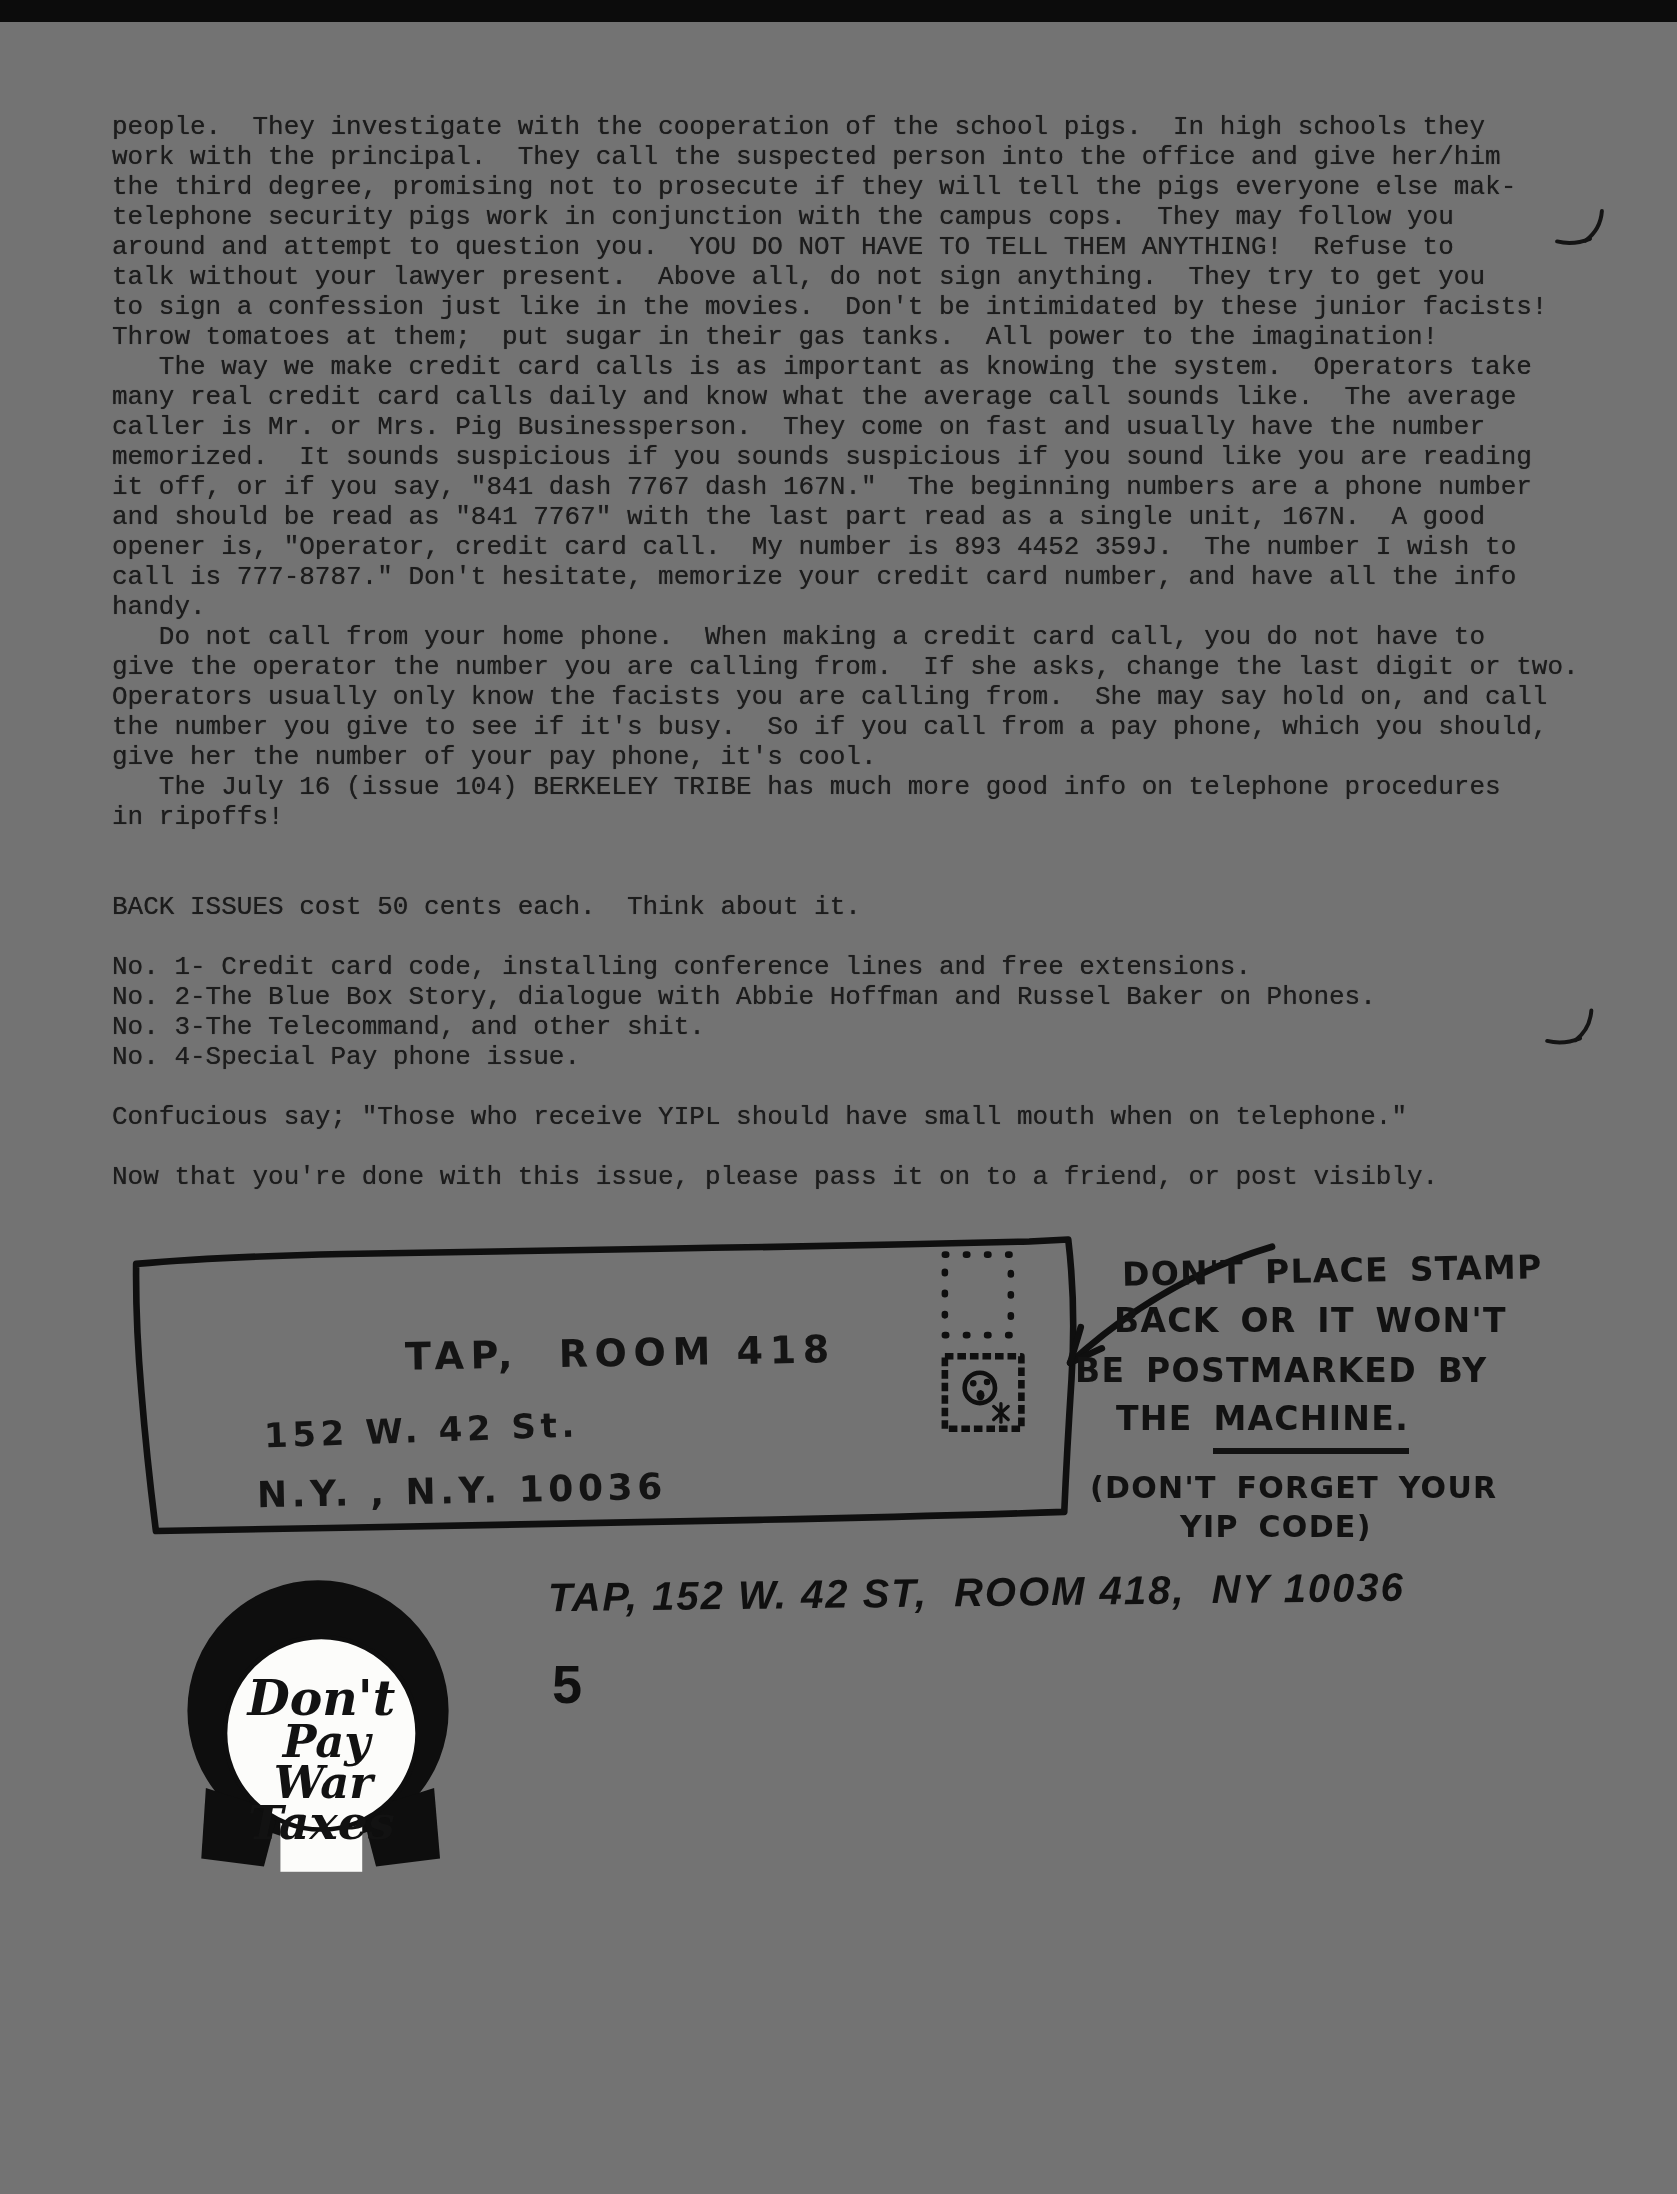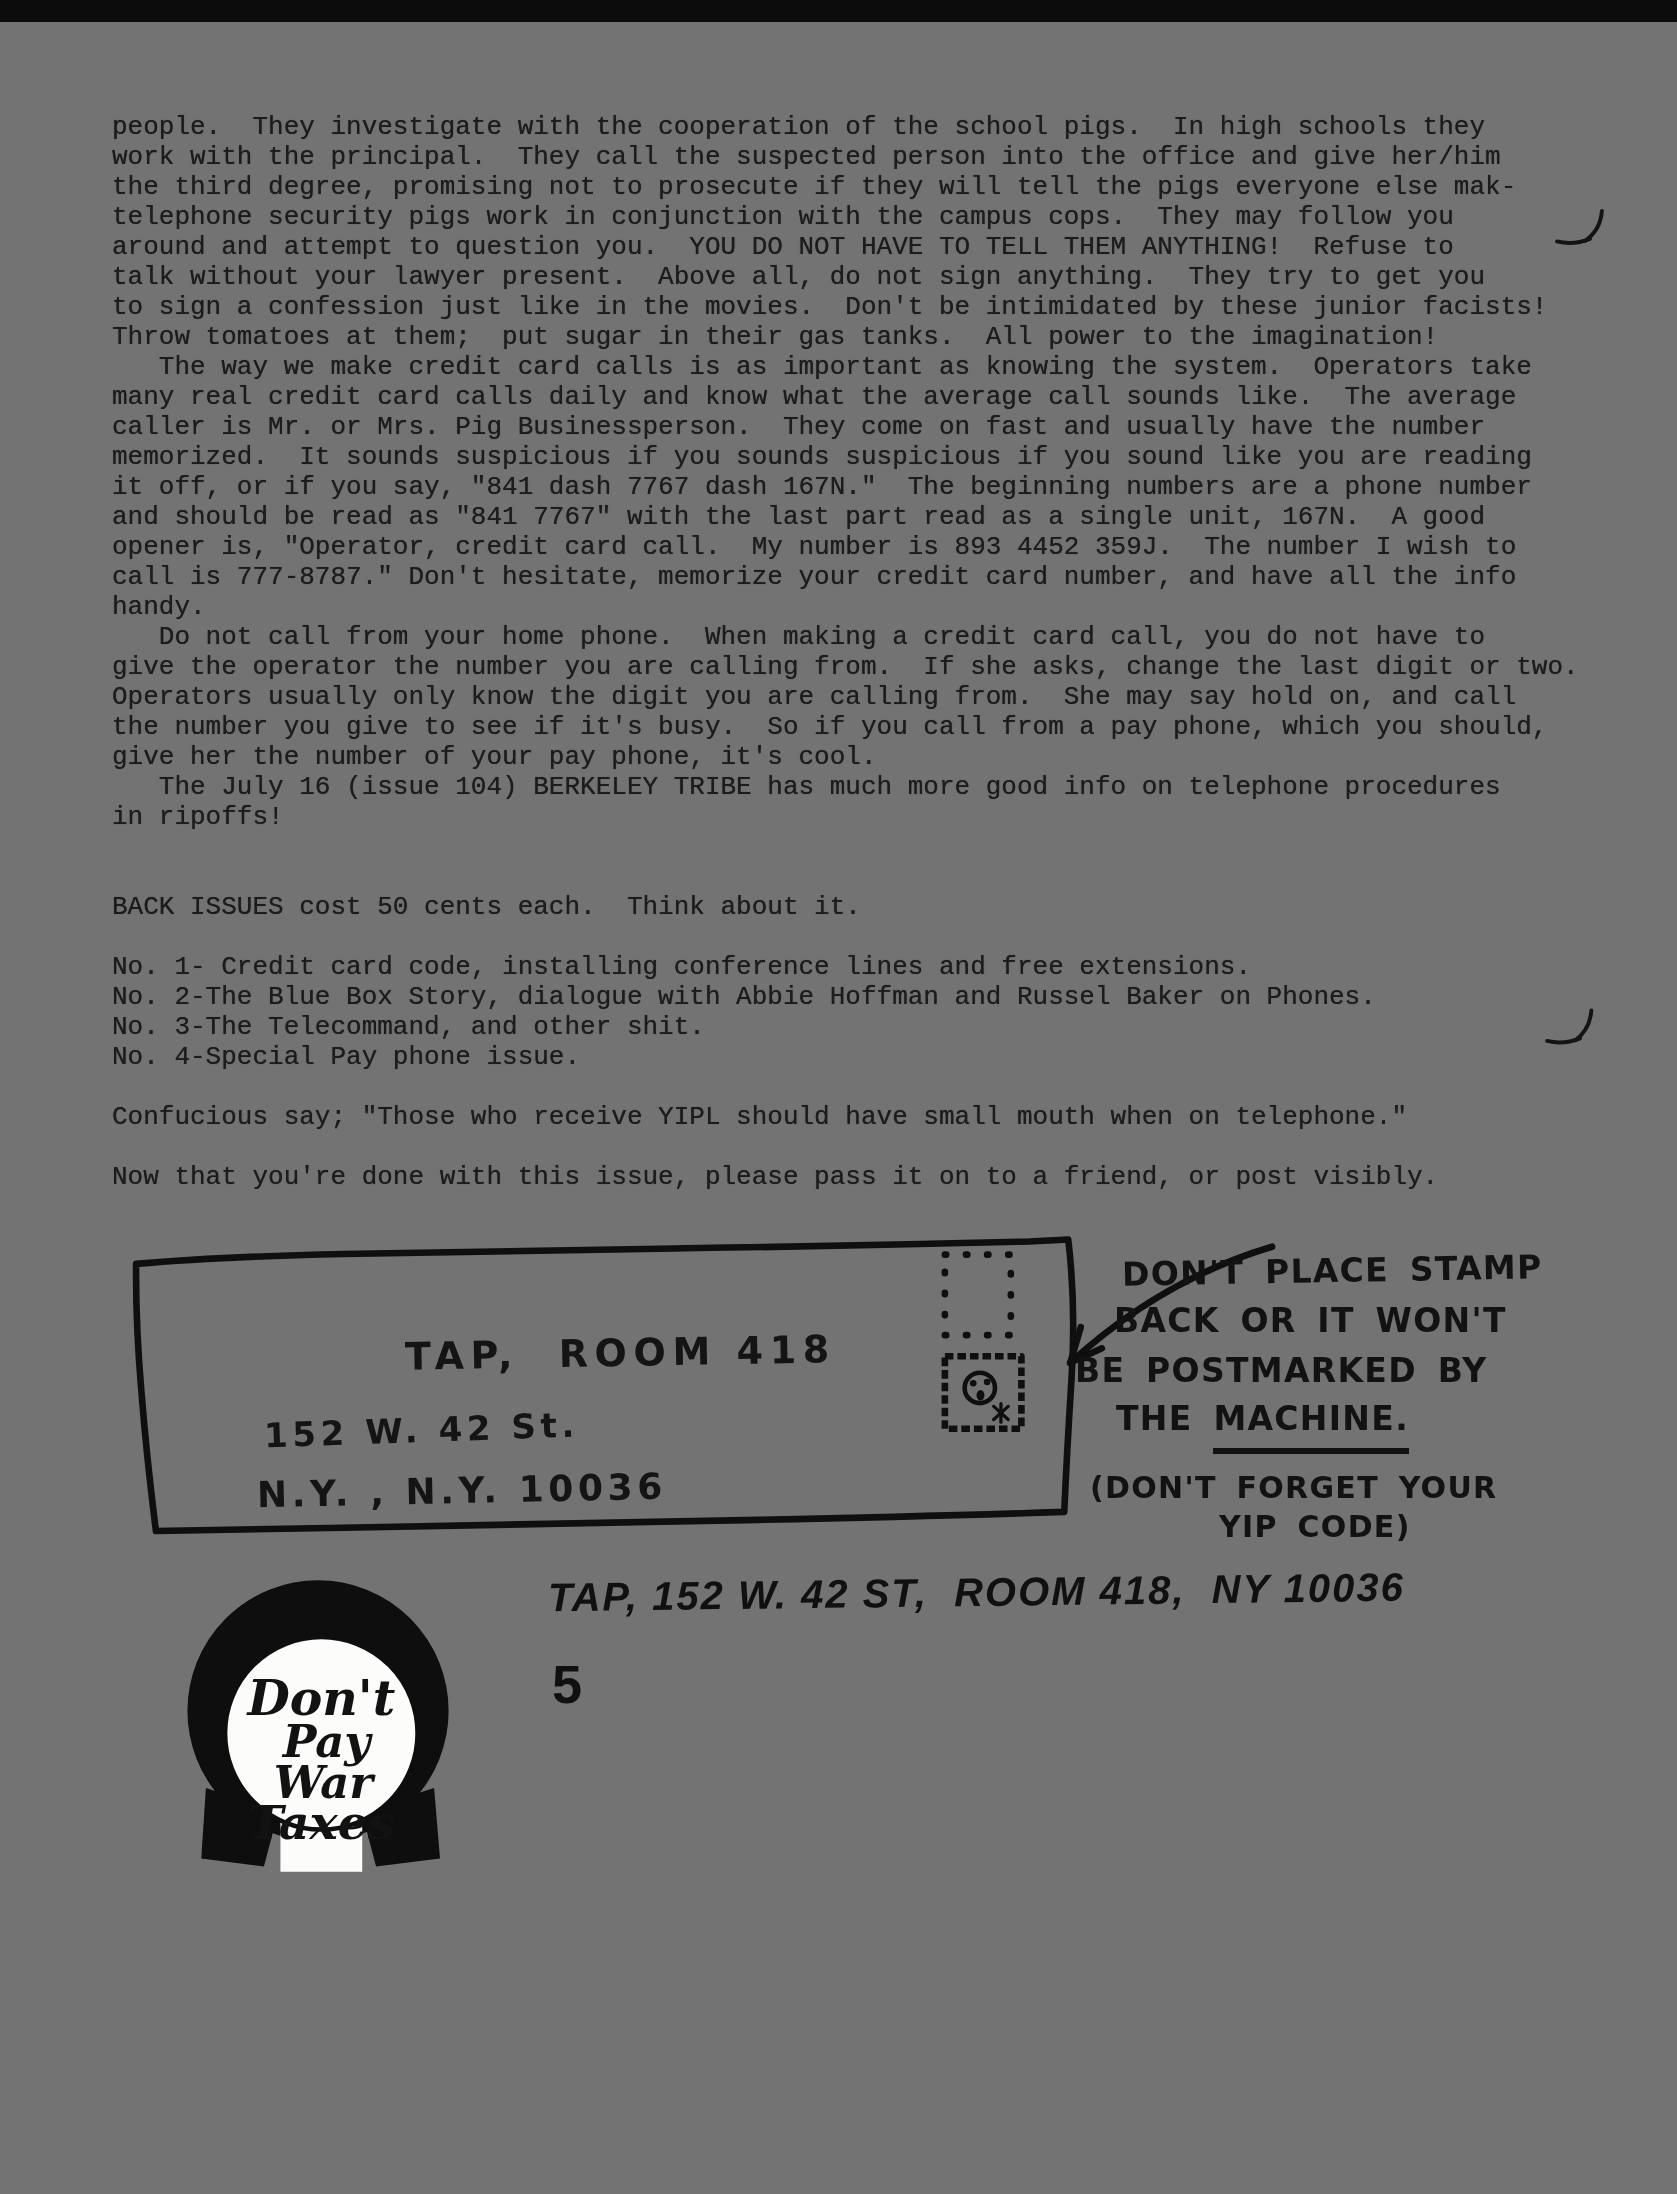--- a/index.html
+++ b/index.html
@@ -45,21 +45,21 @@
     position:absolute;
     font-family:"DejaVu Sans",sans-serif;font-weight:700;color:#121212;
     font-size:33px;letter-spacing:1.3px;word-spacing:8px;white-space:pre;
   }
   #hw1{left:1122px;top:1251px;transform:rotate(-1deg);}
   #hw2{left:1114px;top:1301px;}
   #hw3{left:1075px;top:1351px;}
   #hw4{left:1116px;top:1399px;}
   #hw4 .uline{border-bottom:6px solid #121212;padding-bottom:10px;}
   #hw5{left:1090px;top:1459px;font-size:30px;margin-top:11px;}
-  #hw6{left:1180px;top:1509px;font-size:30px;margin-left:39px;}
+  #hw6{left:1180px;top:1509px;font-size:30px;}
   
   #address-banner{
     position:absolute;left:548px;top:1570px;
     font-family:"Liberation Sans",sans-serif;font-weight:700;font-style:italic;
     font-size:40px;letter-spacing:2px;color:#101010;white-space:pre;
     transform:rotate(-0.7deg);
   }
   
   #page-number{
     position:absolute;left:552px;top:1653px;
@@ -93,21 +93,21 @@
       <div class="tl">many real credit card calls daily and know what the average call sounds like.  The average</div>
       <div class="tl">caller is Mr. or Mrs. Pig Businessperson.  They come on fast and usually have the number</div>
       <div class="tl">memorized.  It sounds suspicious if you sounds suspicious if you sound like you are reading</div>
       <div class="tl">it off, or if you say, "841 dash 7767 dash 167N."  The beginning numbers are a phone number</div>
       <div class="tl">and should be read as "841 7767" with the last part read as a single unit, 167N.  A good</div>
       <div class="tl">opener is, "Operator, credit card call.  My number is 893 4452 359J.  The number I wish to</div>
       <div class="tl">call is 777-8787." Don't hesitate, memorize your credit card number, and have all the info</div>
       <div class="tl">handy.</div>
       <div class="tl">   Do not call from your home phone.  When making a credit card call, you do not have to</div>
       <div class="tl">give the operator the number you are calling from.  If she asks, change the last digit or two.</div>
-      <div class="tl">Operators usually only know the digit you are calling from.  She may say hold on, and call</div>
+      <div class="tl">Operators usually only know the facists you are calling from.  She may say hold on, and call</div>
       <div class="tl">the number you give to see if it's busy.  So if you call from a pay phone, which you should,</div>
       <div class="tl">give her the number of your pay phone, it's cool.</div>
       <div class="tl">   The July 16 (issue 104) BERKELEY TRIBE has much more good info on telephone procedures</div>
       <div class="tl">in ripoffs!</div>
       <div class="tl">&nbsp;</div>
       <div class="tl">&nbsp;</div>
       <div class="tl">BACK ISSUES cost 50 cents each.  Think about it.</div>
       <div class="tl">&nbsp;</div>
       <div class="tl">No. 1- Credit card code, installing conference lines and free extensions.</div>
       <div class="tl">No. 2-The Blue Box Story, dialogue with Abbie Hoffman and Russel Baker on Phones.</div>

